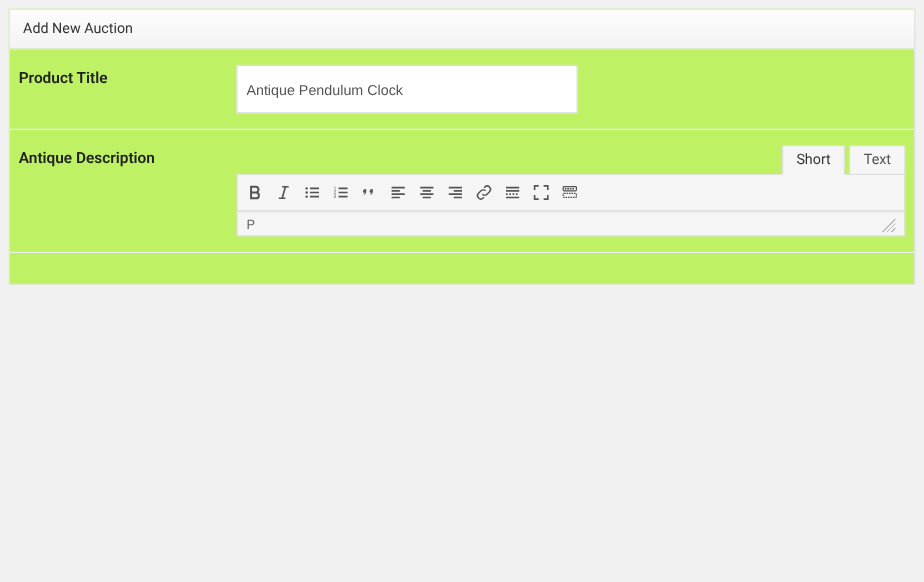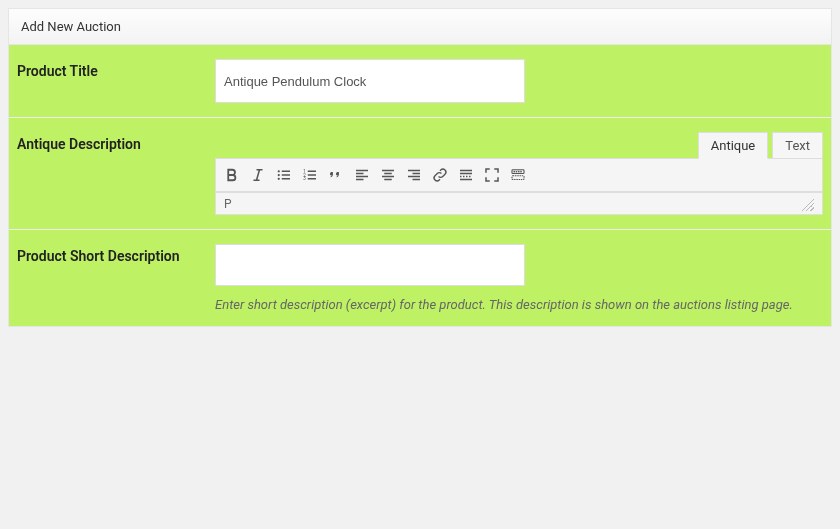--- a/index.html
+++ b/index.html
@@ -188,21 +188,21 @@
       <div class="form-field">
         <input class="text-input" type="text" value="Antique Pendulum Clock" style="">
       </div>
     </div>
 
     <div class="form-row">
       <div class="form-label">Antique Description</div>
       <div class="form-field desc-row-block">
 
         <div class="tabs">
-          <div class="tab active">Antique</div>
+          <div class="tab active">Short</div>
           <div class="tab">Text</div>
         </div>
 
         <div class="editor-wrap">
           <div class="toolbar">
 
 
             <div class="tbtn">
               <svg viewBox="0 0 24 24">
                   <path d="M7 5h5.5a3.5 3.5 0 010 7H7zM7 12h6a3.5 3.5 0 010 7H7z" fill="none" stroke="#555" stroke-width="2.4"></path>
@@ -283,21 +283,16 @@
           <div class="editor-status">
             <span>P</span>
             <span class="resize-handle"></span>
           </div>
         </div>
 
       </div>
     </div>
 
     <div class="form-row">
-      <div class="form-label">Product Short Description</div>
-      <div class="form-field">
-        <textarea class="short-desc" style=""></textarea>
-        <div class="hint">Enter short description (excerpt) for the product. This description is shown on the auctions listing page.</div>
-      </div>
     </div>
 
   </div>
 </div>
 
 </body></html>

